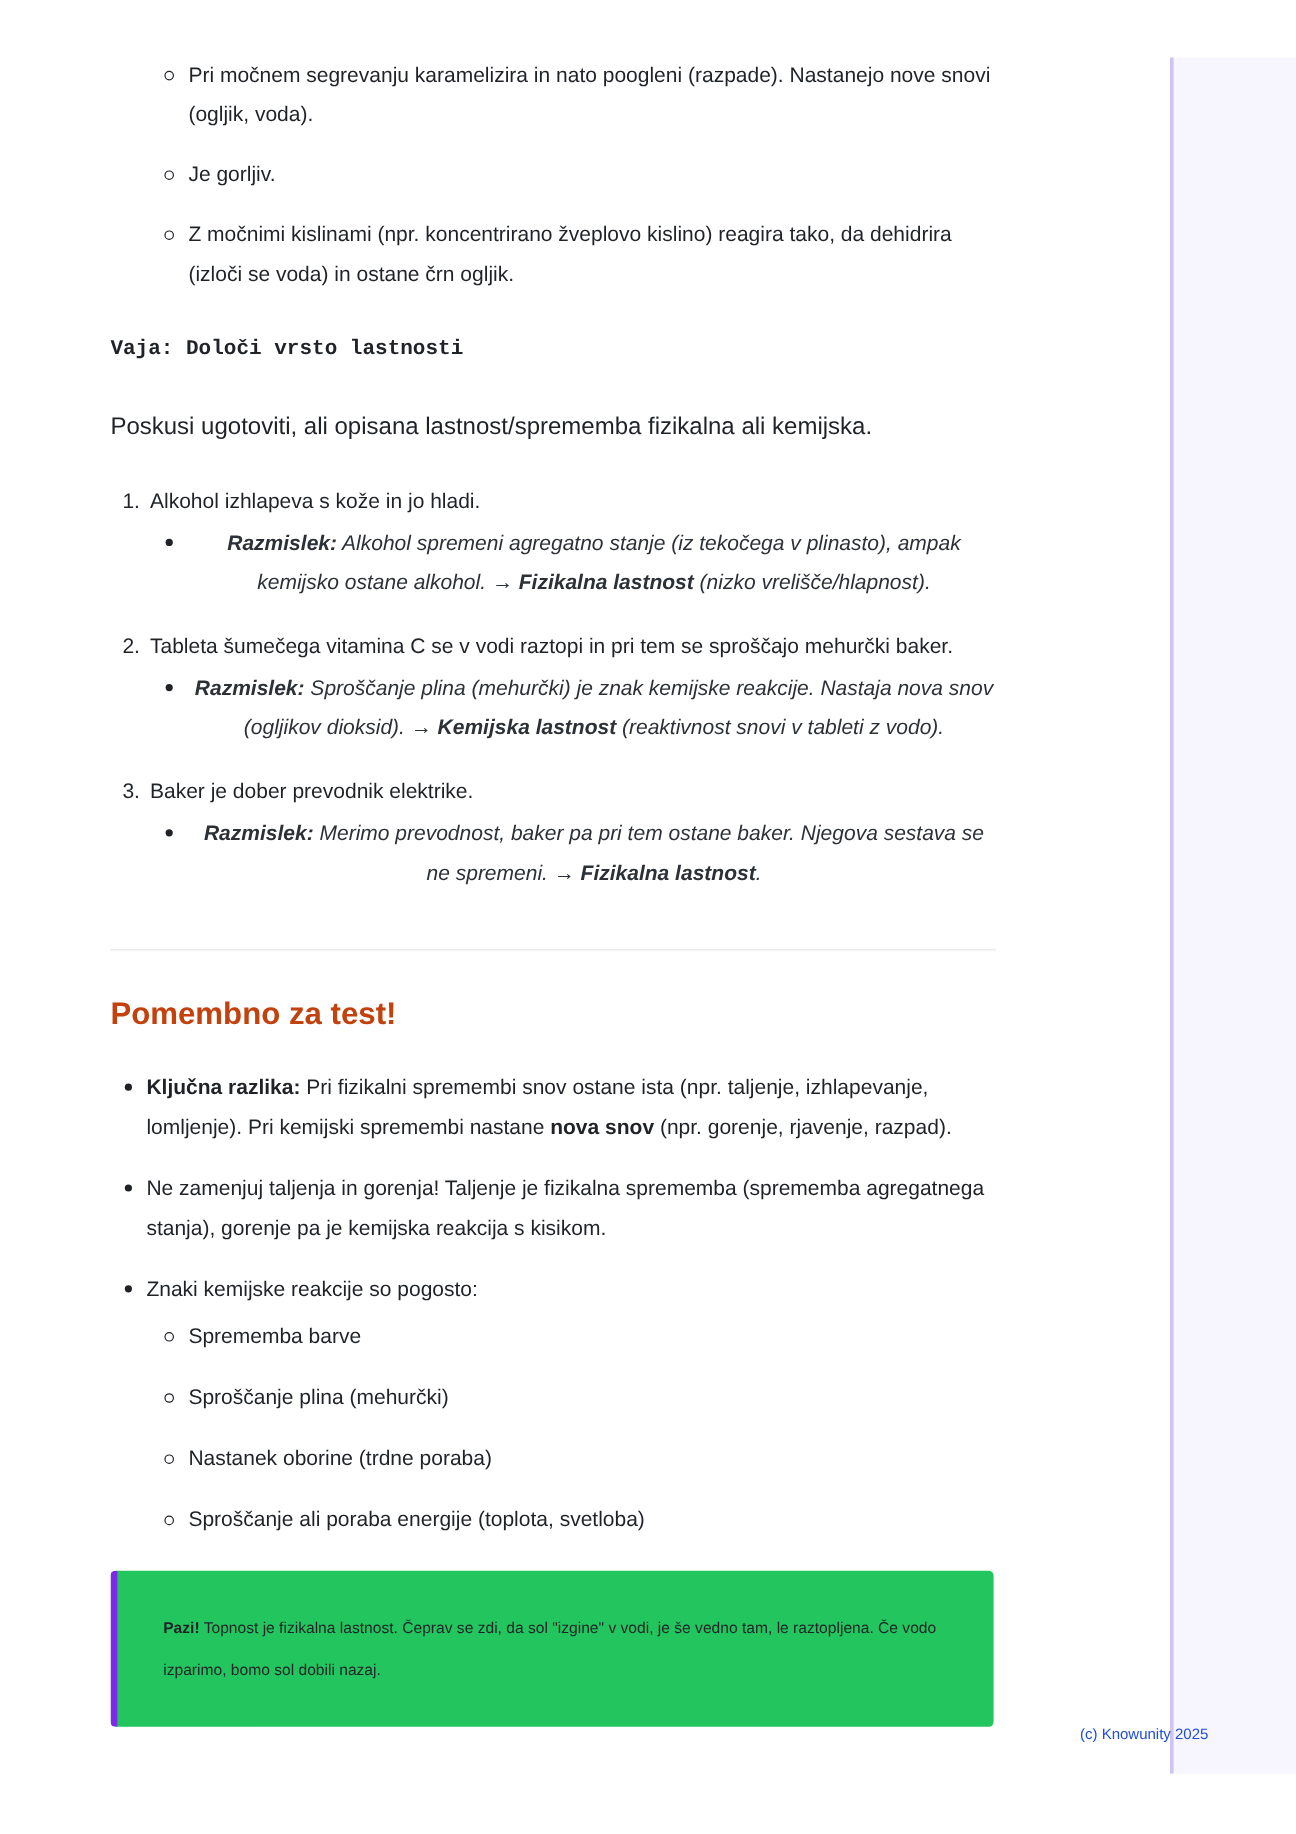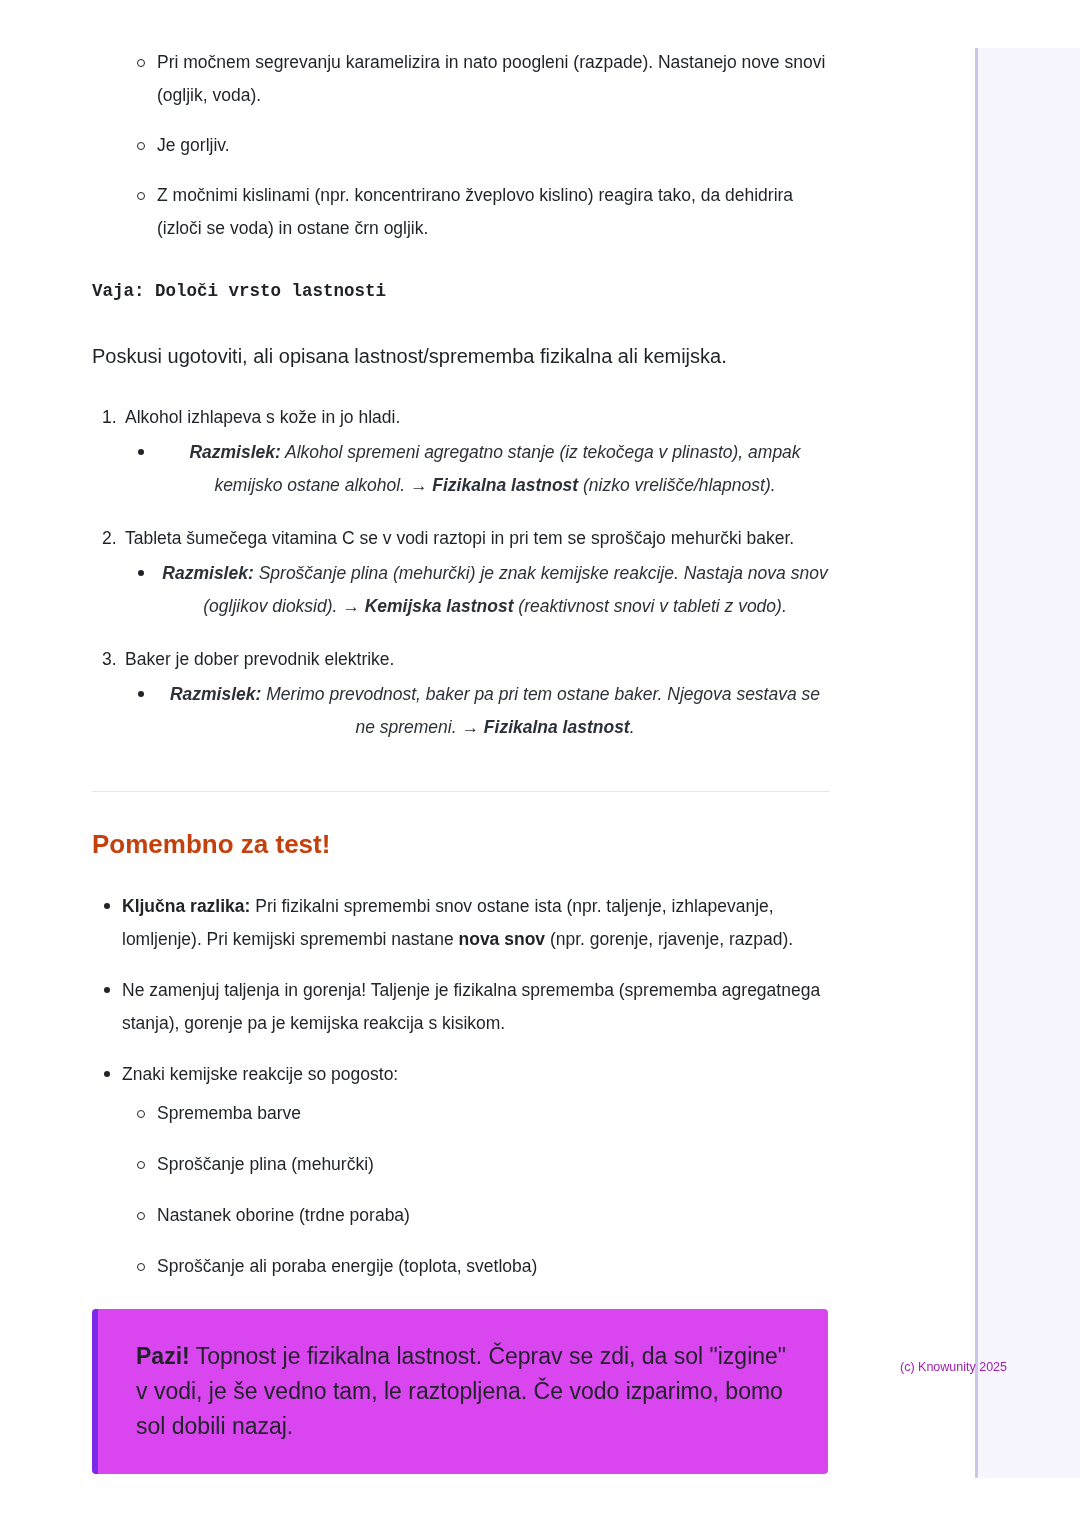--- a/index.html
+++ b/index.html
@@ -97,31 +97,31 @@
   }
   ul.test-list ul.sub-circle > li::before {
     content:""; position:absolute; left:15px; top:13px;
     width:6px; height:6px; border:1.4px solid #1f2328;
     border-radius:50%; background:transparent;
   }
 
   
   .callout {
     margin:26px 0 0 0; width:736px;
-    background:#d946ef;
+    background:#22c55e;
     border-left:6px solid #7c2ae8;
     border-radius:4px;
     padding:30px 34px 30px 38px;
-    font-size:23px; line-height:35px;
+    font-size:13px; line-height:35px;
   }
 
   
   #footer {
-    position:absolute; left:900px; top:1360px;
-    font-size:12.5px; color:#a21caf;
+    position:absolute; left:900px; top:1438px;
+    font-size:12.5px; color:#1d4ed8;
     white-space:nowrap;
   }
 
   b, strong { font-weight:bold; }
 </style>
 </head>
 <body>
 
 <div id="right-strip"></div>
 

